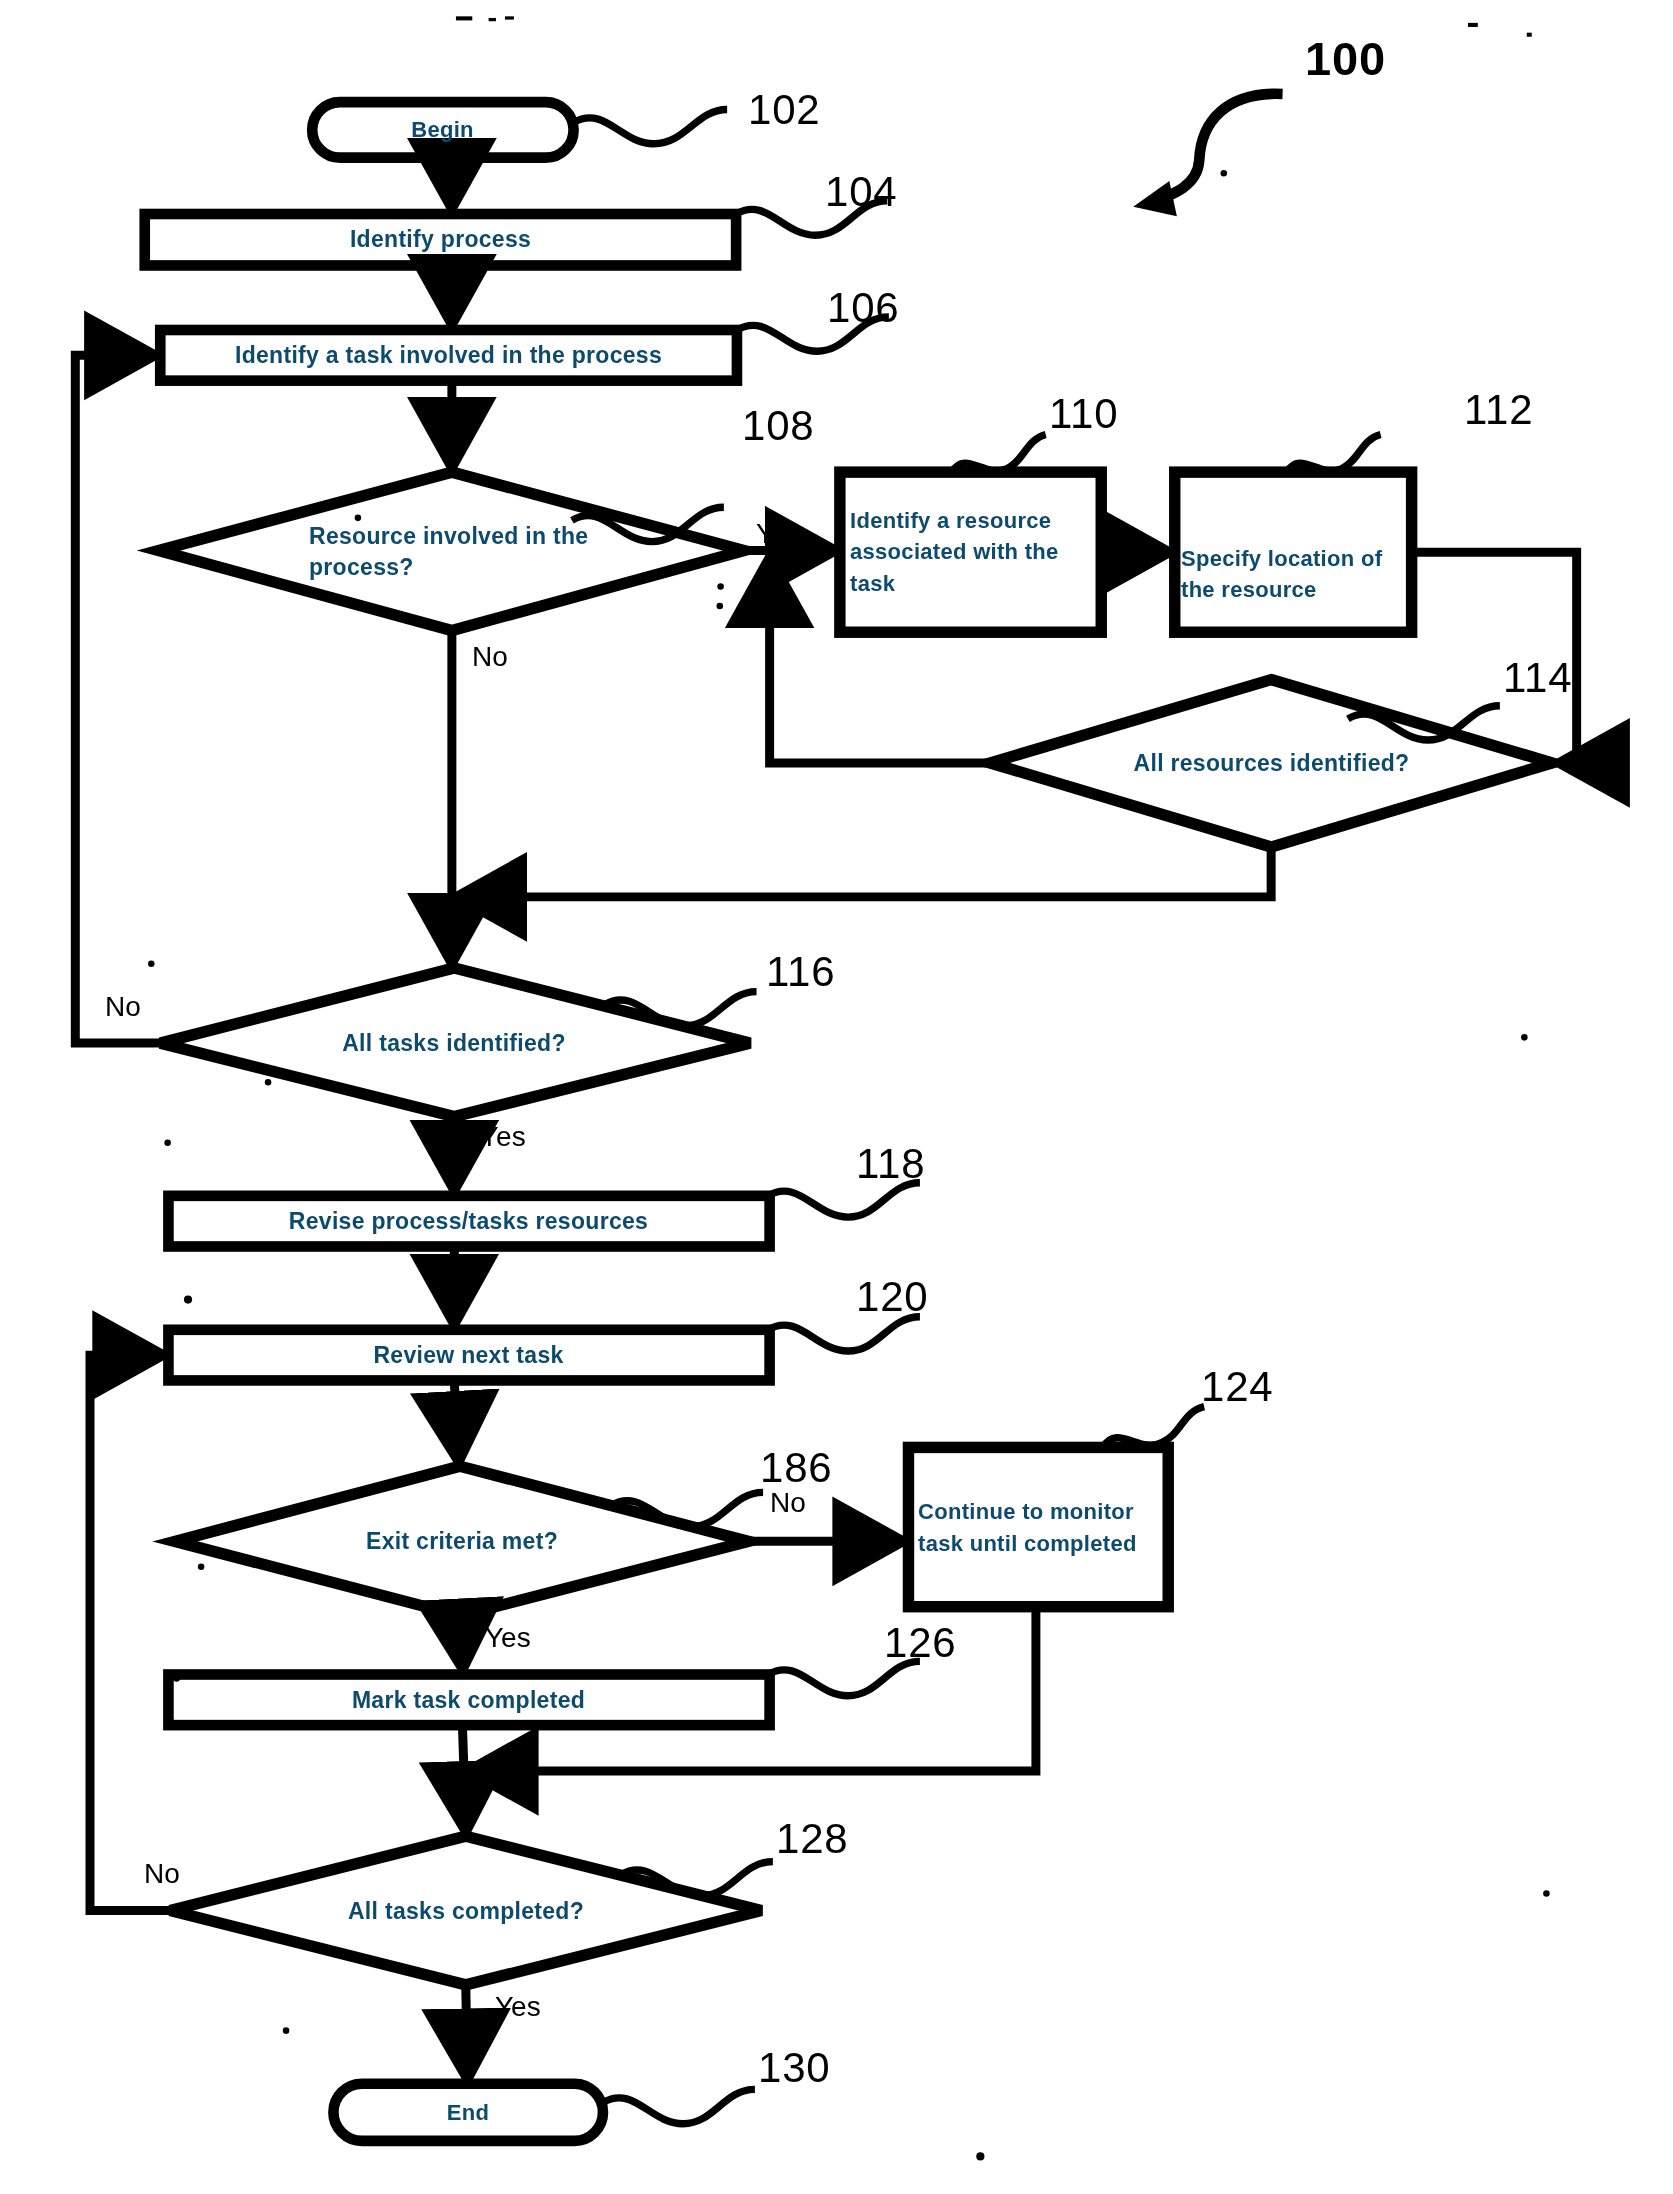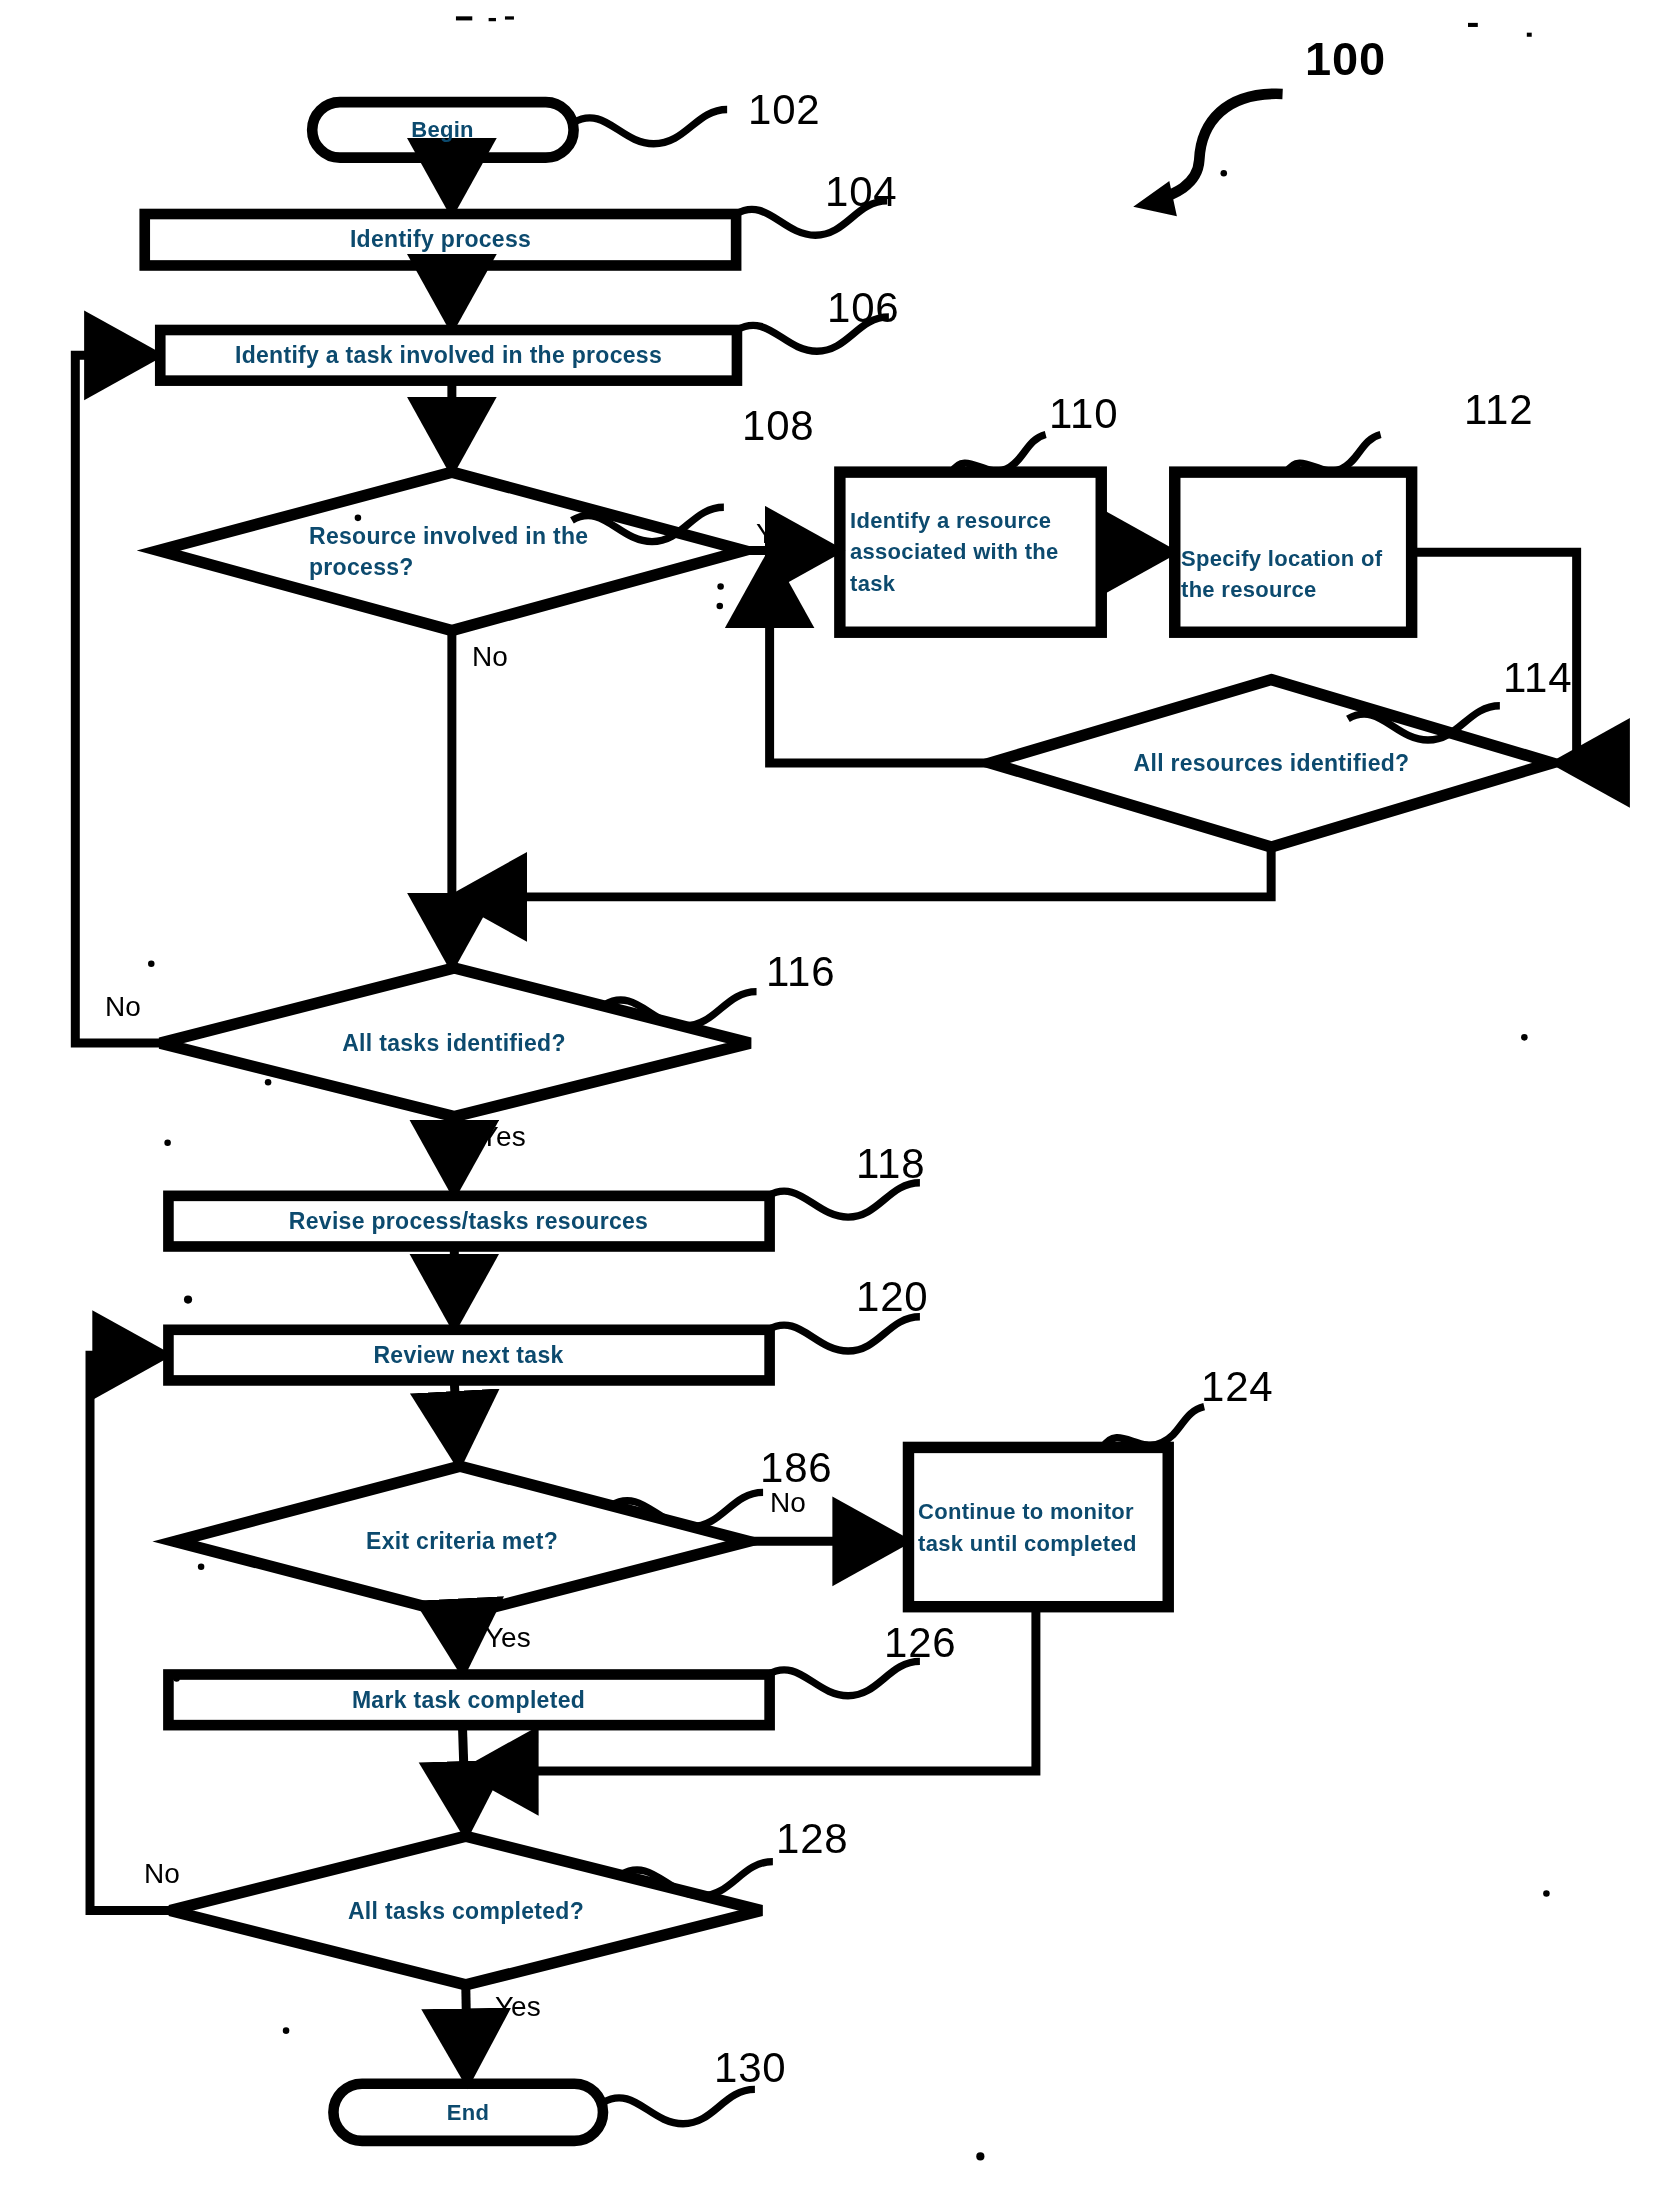--- a/index.html
+++ b/index.html
@@ -231,16 +231,16 @@
   <div class="ref" style="left:856px;top:1273px;font-size:42px;">120</div>
 
   <div class="ref" style="left:760px;top:1444px;font-size:42px;">186</div>
 
   <div class="ref" style="left:1201px;top:1363px;font-size:42px;">124</div>
 
   <div class="ref" style="left:856px;top:1619px;font-size:42px;margin-left:28px;">126</div>
 
   <div class="ref" style="left:776px;top:1815px;font-size:42px;">128</div>
 
-  <div class="ref" style="left:714px;top:2044px;font-size:42px;">130</div>
+  <div class="ref" style="left:758px;top:2044px;font-size:42px;">130</div>
 
 </div>
 
 
 </body></html>

